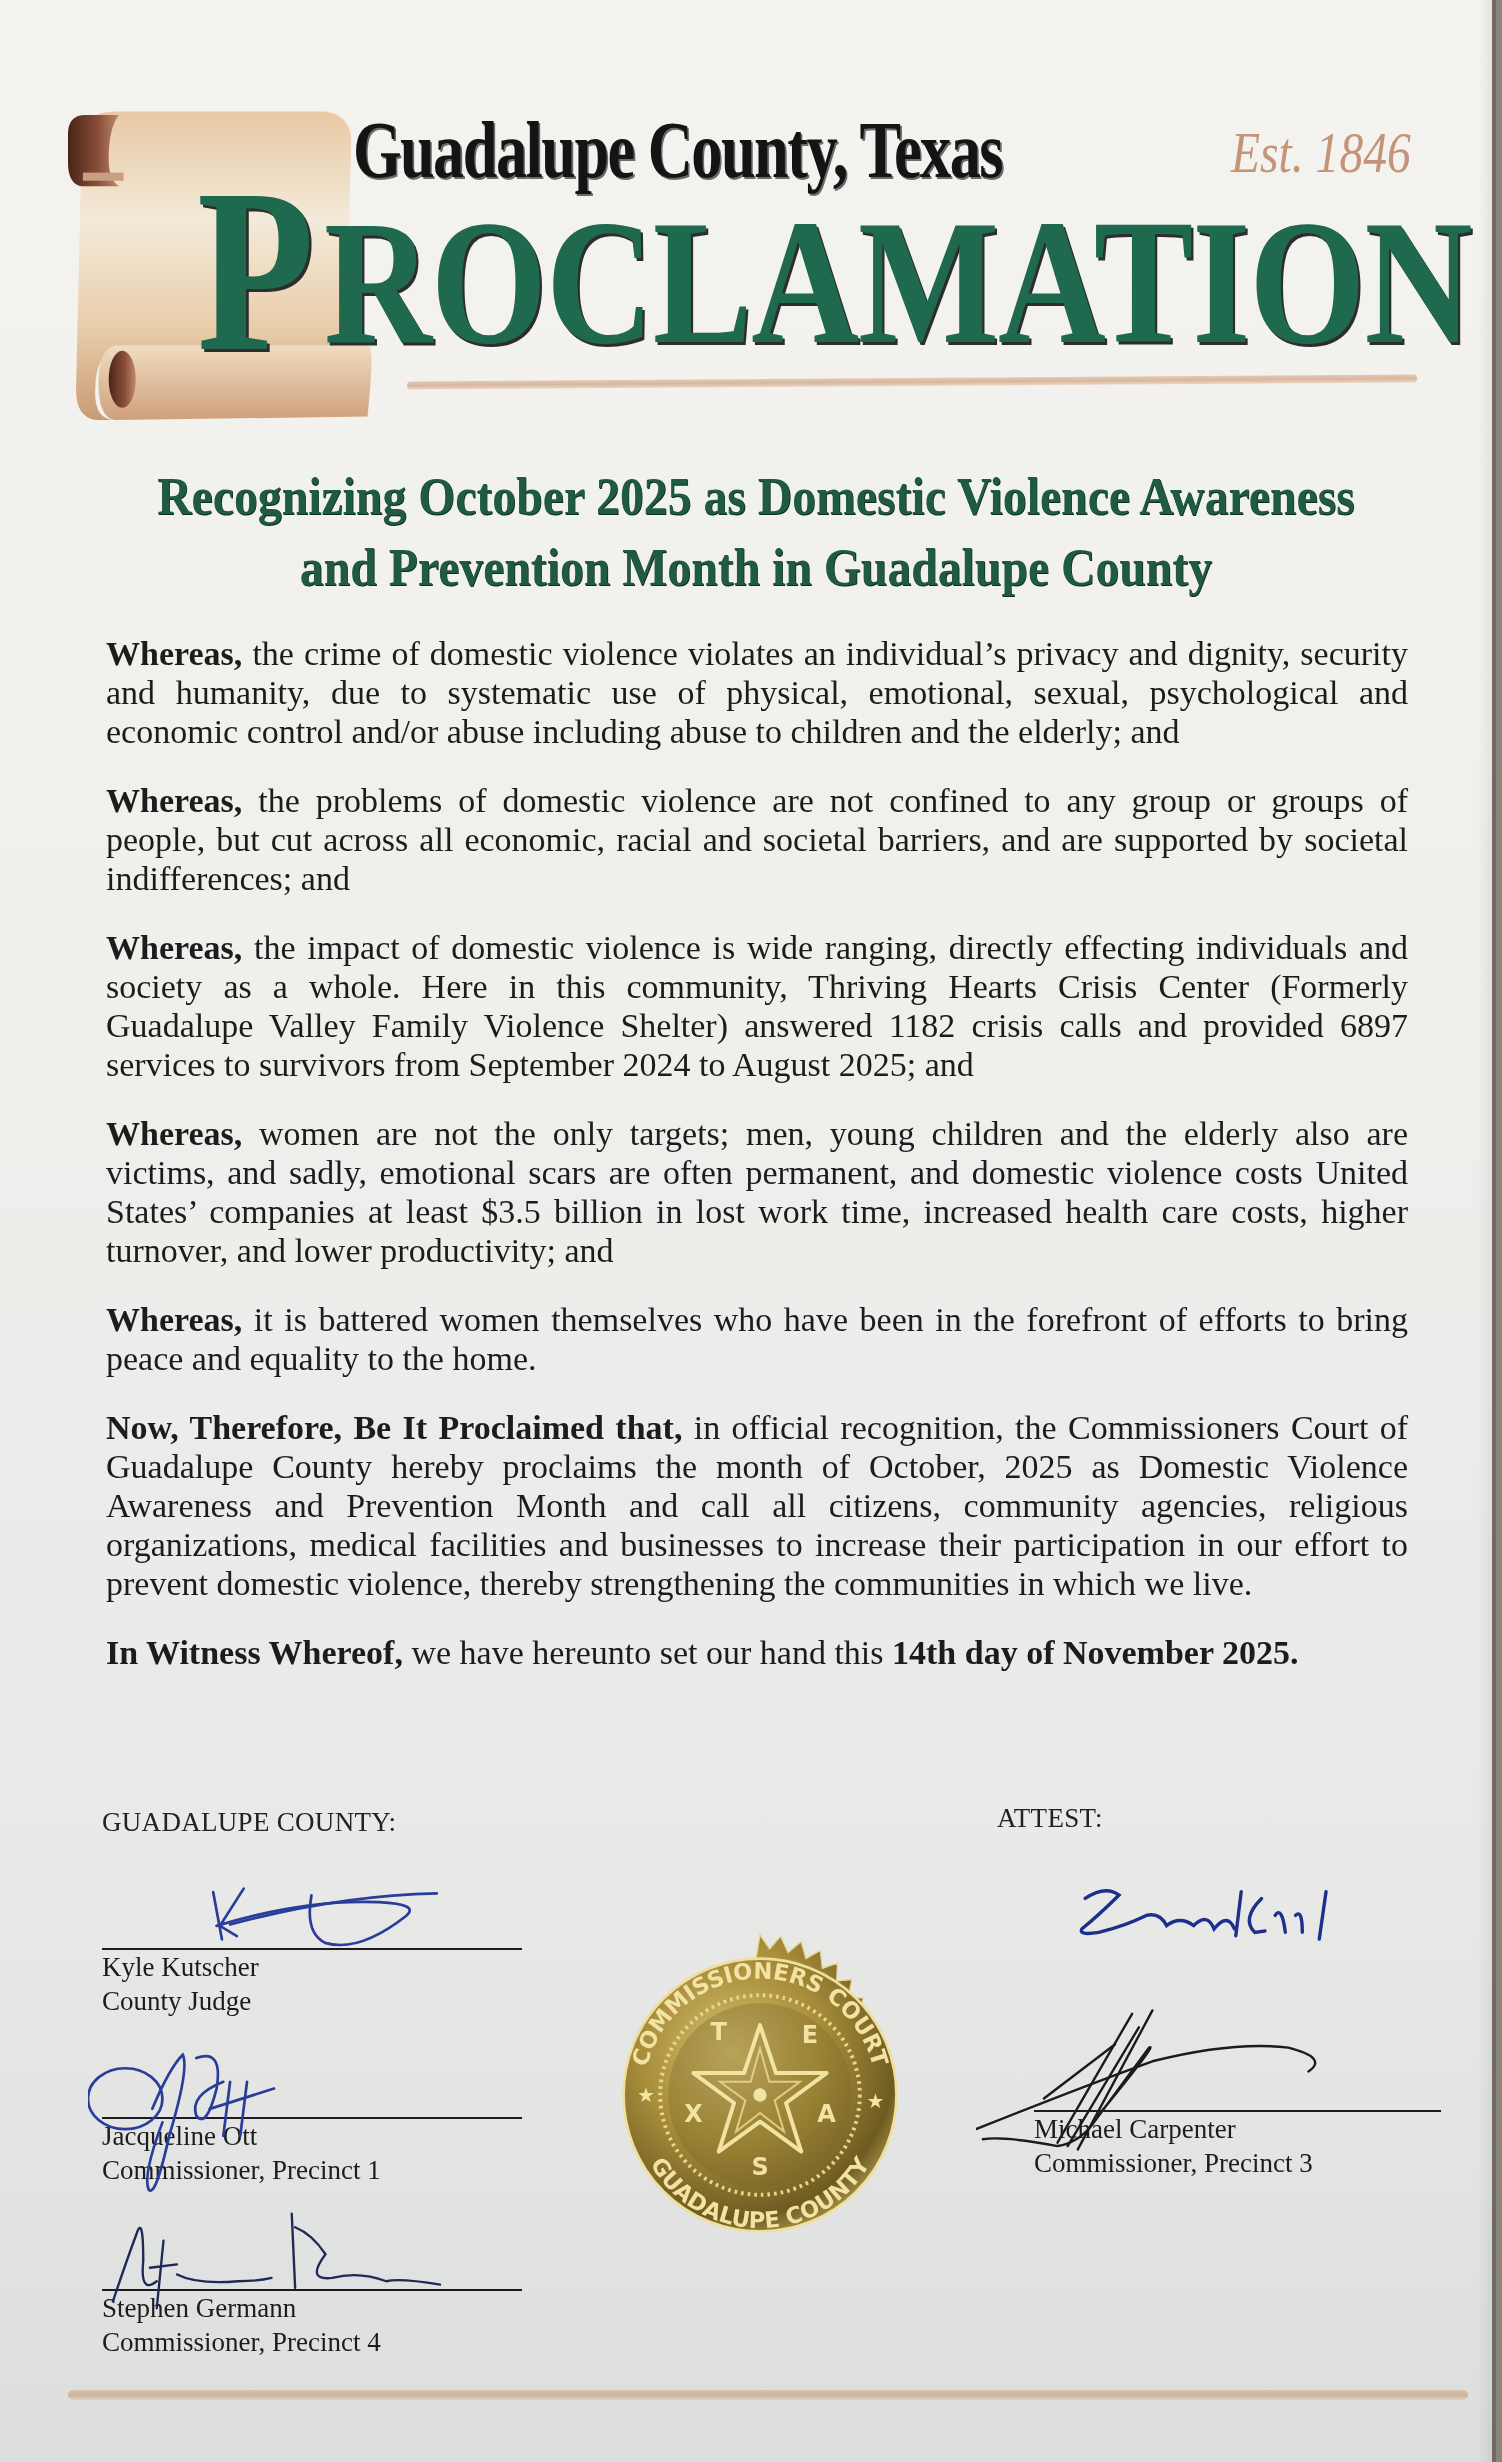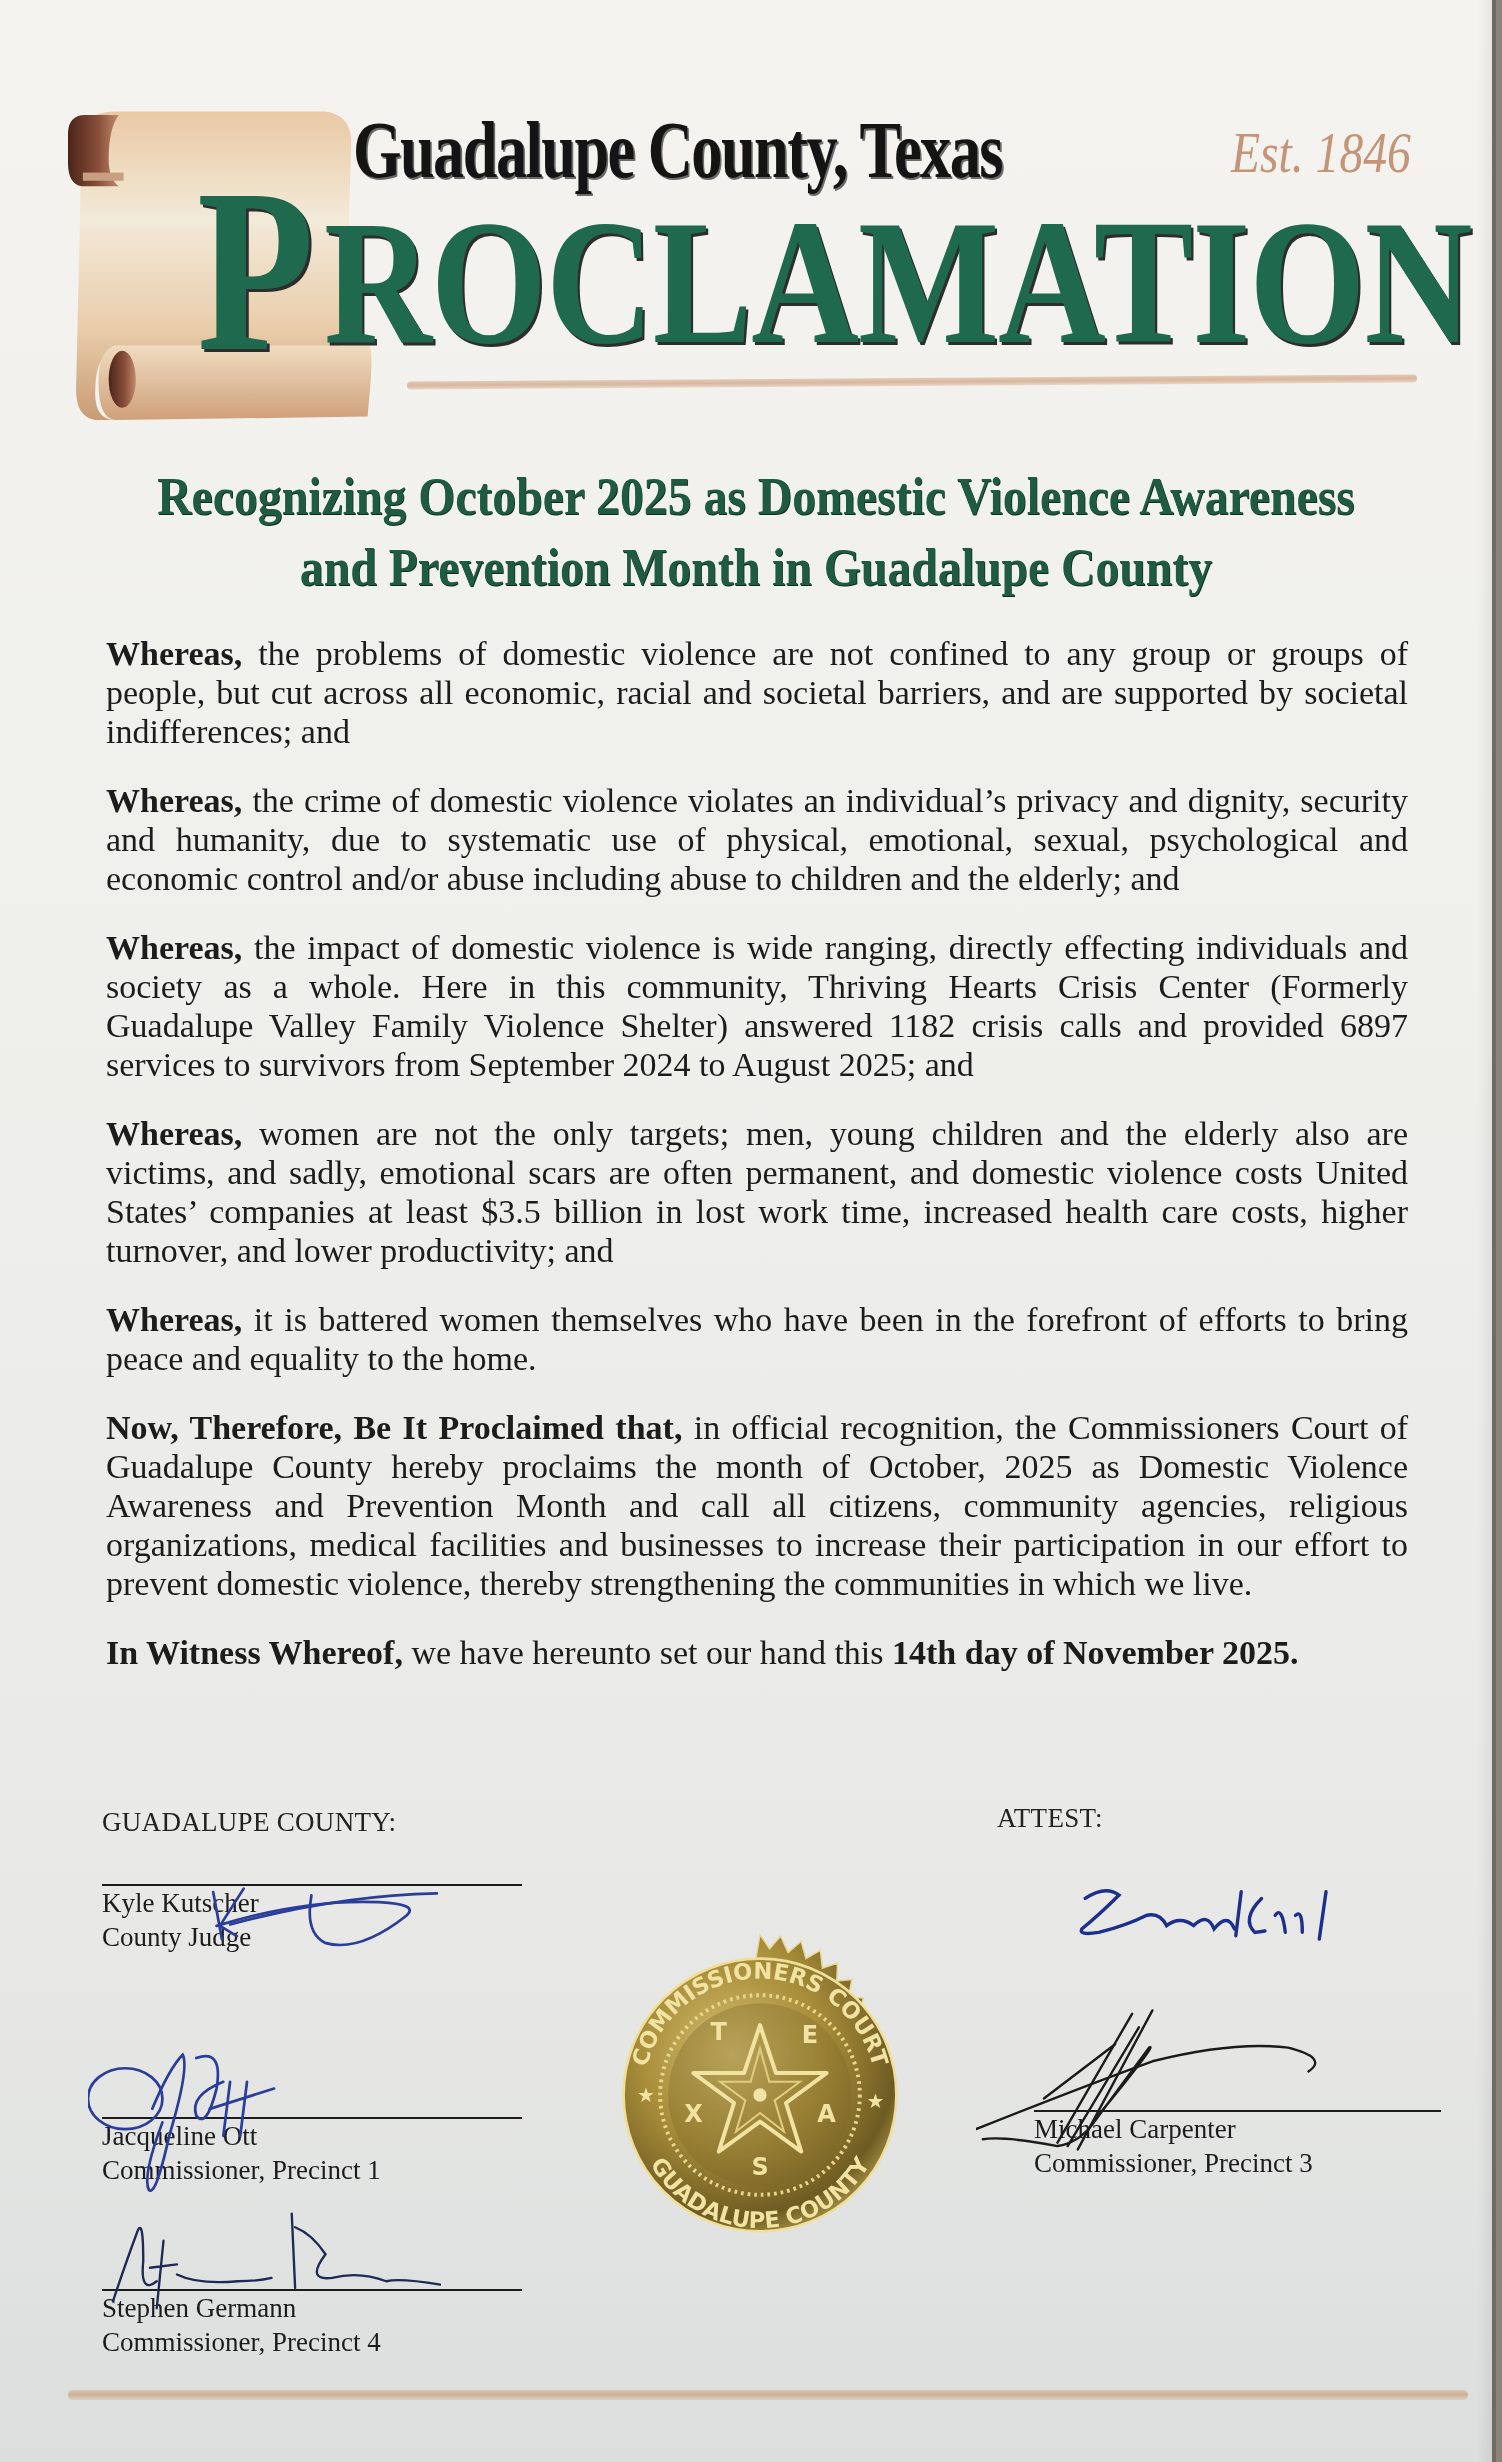--- a/index.html
+++ b/index.html
@@ -133,33 +133,33 @@
   <div class="procl-p">P</div>
   <div class="procl-rest">ROCLAMATION</div>
   <div class="header-rule"></div>
 
   <div class="subtitle">
     <span>Recognizing October 2025 as Domestic Violence Awareness</span>
     <span>and Prevention Month in Guadalupe County</span>
   </div>
 
   <div class="body-text">
+    <p><b>Whereas,</b><span> the crime of domestic violence violates an individual’s privacy and dignity, security and humanity, due to systematic use of physical, emotional, sexual, psychological and economic control and/or abuse including abuse to children and the elderly; and</span></p>
     <p><b>Whereas,</b><span> the problems of domestic violence are not confined to any group or groups of people, but cut across all economic, racial and societal barriers, and are supported by societal indifferences; and</span></p>
-    <p><b>Whereas,</b><span> the crime of domestic violence violates an individual’s privacy and dignity, security and humanity, due to systematic use of physical, emotional, sexual, psychological and economic control and/or abuse including abuse to children and the elderly; and</span></p>
     <p><b>Whereas,</b><span> the impact of domestic violence is wide ranging, directly effecting individuals and society as a whole. Here in this community, Thriving Hearts Crisis Center (Formerly Guadalupe Valley Family Violence Shelter) answered 1182 crisis calls and provided 6897 services to survivors from September 2024 to August 2025; and</span></p>
     <p><b>Whereas,</b><span> women are not the only targets; men, young children and the elderly also are victims, and sadly, emotional scars are often permanent, and domestic violence costs United States’ companies at least $3.5 billion in lost work time, increased health care costs, higher turnover, and lower productivity; and</span></p>
     <p><b>Whereas,</b><span> it is battered women themselves who have been in the forefront of efforts to bring peace and equality to the home.</span></p>
     <p><b>Now, Therefore, Be It Proclaimed that,</b><span> in official recognition, the Commissioners Court of Guadalupe County hereby proclaims the month of October, 2025 as Domestic Violence Awareness and Prevention Month and call all citizens, community agencies, religious organizations, medical facilities and businesses to increase their participation in our effort to prevent domestic violence, thereby strengthening the communities in which we live.</span></p>
     <p class="witness"><b>In Witness Whereof,</b><span> we have hereunto set our hand this </span><b>14th day of November 2025.</b></p>
   </div>
 
   <div class="sig-heading" style="left:102px; top:1807px;text-align:center;">GUADALUPE COUNTY:</div>
   <div class="sig-heading" style="left:997px; top:1803px;">ATTEST:</div>
 
-  <div class="sig-block" style="left:102px; top:1884px;">
+  <div class="sig-block" style="left:102px; top:1948px;">
     <div class="sig-line"></div>
     <div class="sig-name">Kyle Kutscher</div>
     <div class="sig-title">County Judge</div>
   </div>
   <div class="sig-block" style="left:102px; top:2117px;">
     <div class="sig-line"></div>
     <div class="sig-name">Jacqueline Ott</div>
     <div class="sig-title">Commissioner, Precinct 1</div>
   </div>
   <div class="sig-block" style="left:102px; top:2289px;">

